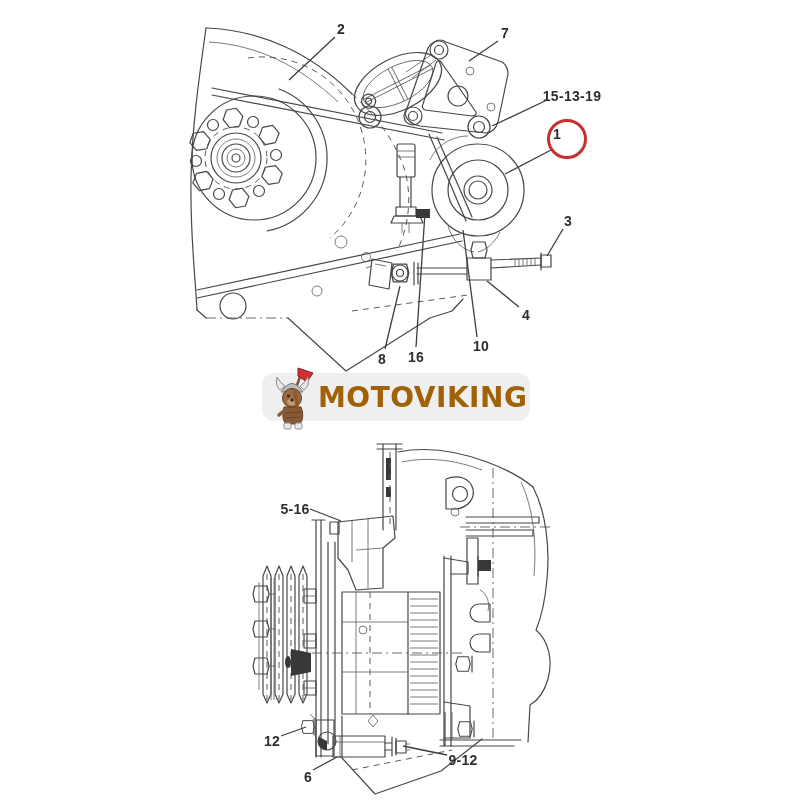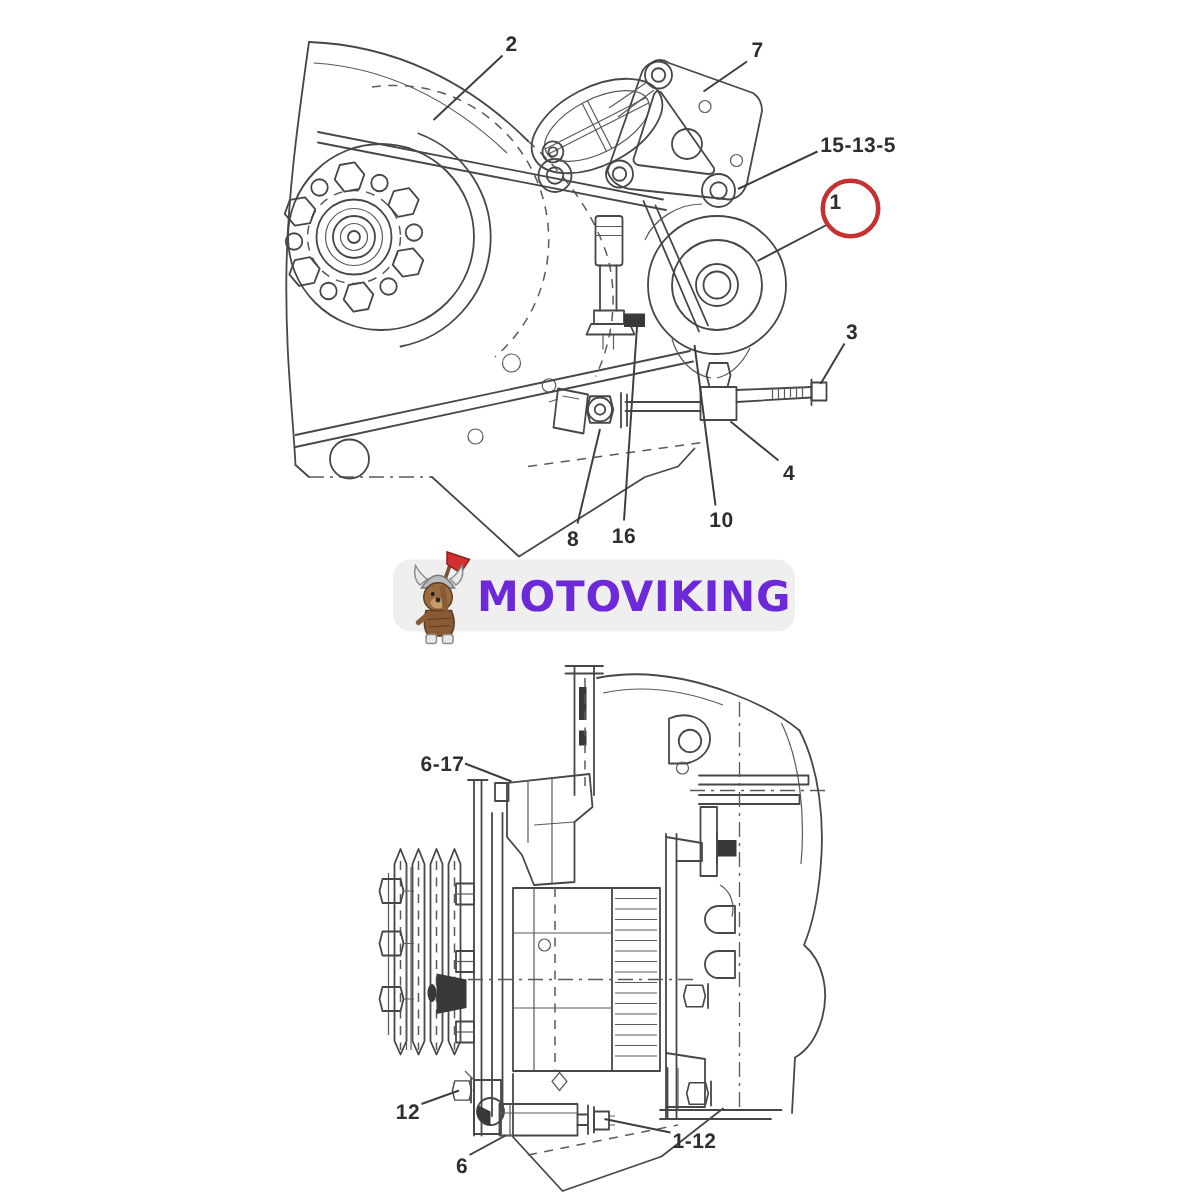--- a/index.html
+++ b/index.html
@@ -11,21 +11,21 @@
   .dash{stroke:#5a5a5a;stroke-width:1;fill:none;stroke-dasharray:6 5;}
   .dashdot{stroke:#5a5a5a;stroke-width:.9;fill:none;stroke-dasharray:10 4 2 4;}
   .dark{fill:#383838;stroke:none;}
   .callout-layer{position:absolute;inset:0;pointer-events:none;}
   .callout{position:absolute;transform:translate(-50%,-50%);font-size:14px;font-weight:bold;
            color:#2e2e2e;white-space:nowrap;letter-spacing:.3px;}
   .ring{position:absolute;border:3px solid #c53030;border-radius:50%;box-sizing:border-box;}
   .logo-pill{position:absolute;left:262px;top:373px;width:268px;height:48px;background:#efefef;
              border-radius:12px;}
   .logo-text{position:absolute;left:56px;top:0;height:48px;line-height:50px;font-size:28px;
-             font-weight:bold;letter-spacing:.5px;color:#6d28d9;font-family:"DejaVu Sans",sans-serif;}
+             font-weight:bold;letter-spacing:.5px;color:#a16207;font-family:"DejaVu Sans",sans-serif;}
   .mascot{position:absolute;left:6px;top:-6px;}
 </style>
 </head>
 <body>
 
 <div class="stage">
 
 <svg width="800" height="800" viewBox="0 0 800 800">
   <defs>
     <polygon id="hx" points="-9,-5 0,-10 9,-5 9,5 0,10 -9,5"></polygon>
@@ -248,34 +248,34 @@
       <path d="M 281,736 L 306,727"></path>
       <path d="M 313,770 L 337,757"></path>
       <path d="M 447,755 L 403,746"></path>
     </g>
   </g>
 </svg>
 
 <div class="callout-layer">
       <span class="callout" style="left: 341px; top: 29px;">2</span>
       <span class="callout" style="left: 505px; top: 33px;">7</span>
-      <span class="callout" style="left: 572px; top: 96px;">15-13-5</span>
+      <span class="callout" style="left: 572px; top: 96px;">15-13-19</span>
       <div class="ring" style="left: 547px; top: 119px; height: 40px; width: 40px; border-color: rgb(197, 48, 48);"></div>
       <span class="callout" style="left: 557px; top: 134px;">1</span>
       <span class="callout" style="left: 568px; top: 221px;">3</span>
       <span class="callout" style="left: 526px; top: 315px;">4</span>
       <span class="callout" style="left: 382px; top: 359px;">8</span>
       <span class="callout" style="left: 416px; top: 357px;">16</span>
       <span class="callout" style="left: 481px; top: 346px;">10</span>
     </div>
 <div class="callout-layer">
-      <span class="callout" style="left: 295px; top: 509px;">6-17</span>
+      <span class="callout" style="left: 295px; top: 509px;">5-16</span>
       <span class="callout" style="left: 272px; top: 741px;">12</span>
       <span class="callout" style="left: 308px; top: 777px;">6</span>
-      <span class="callout" style="left: 463px; top: 760px;">1-12</span>
+      <span class="callout" style="left: 463px; top: 760px;">9-12</span>
     </div>
 
 <div class="logo-pill">
   <svg class="mascot" width="58" height="64" viewBox="0 0 58 64">
     <line x1="34" y1="4" x2="27" y2="24" stroke="#7a5130" stroke-width="2.5"></line>
     <polygon points="30,1 45,6 39,15 30,9" fill="#d23131" stroke="#8e1f1f" stroke-width="1"></polygon>
     <path d="M 12,23 Q 7,19 9,10 Q 13,17 17,19 Z" fill="#e9e9e9" stroke="#8c8c8c" stroke-width="1"></path>
     <path d="M 36,23 Q 42,19 40,10 Q 36,17 32,19 Z" fill="#e9e9e9" stroke="#8c8c8c" stroke-width="1"></path>
     <path d="M 13,25 Q 24,8 35,25 Z" fill="#b9bdc2" stroke="#77797c" stroke-width="1"></path>
     <circle cx="24" cy="31" r="9.5" fill="#9b6a3e" stroke="#5c3d22" stroke-width="1"></circle>

